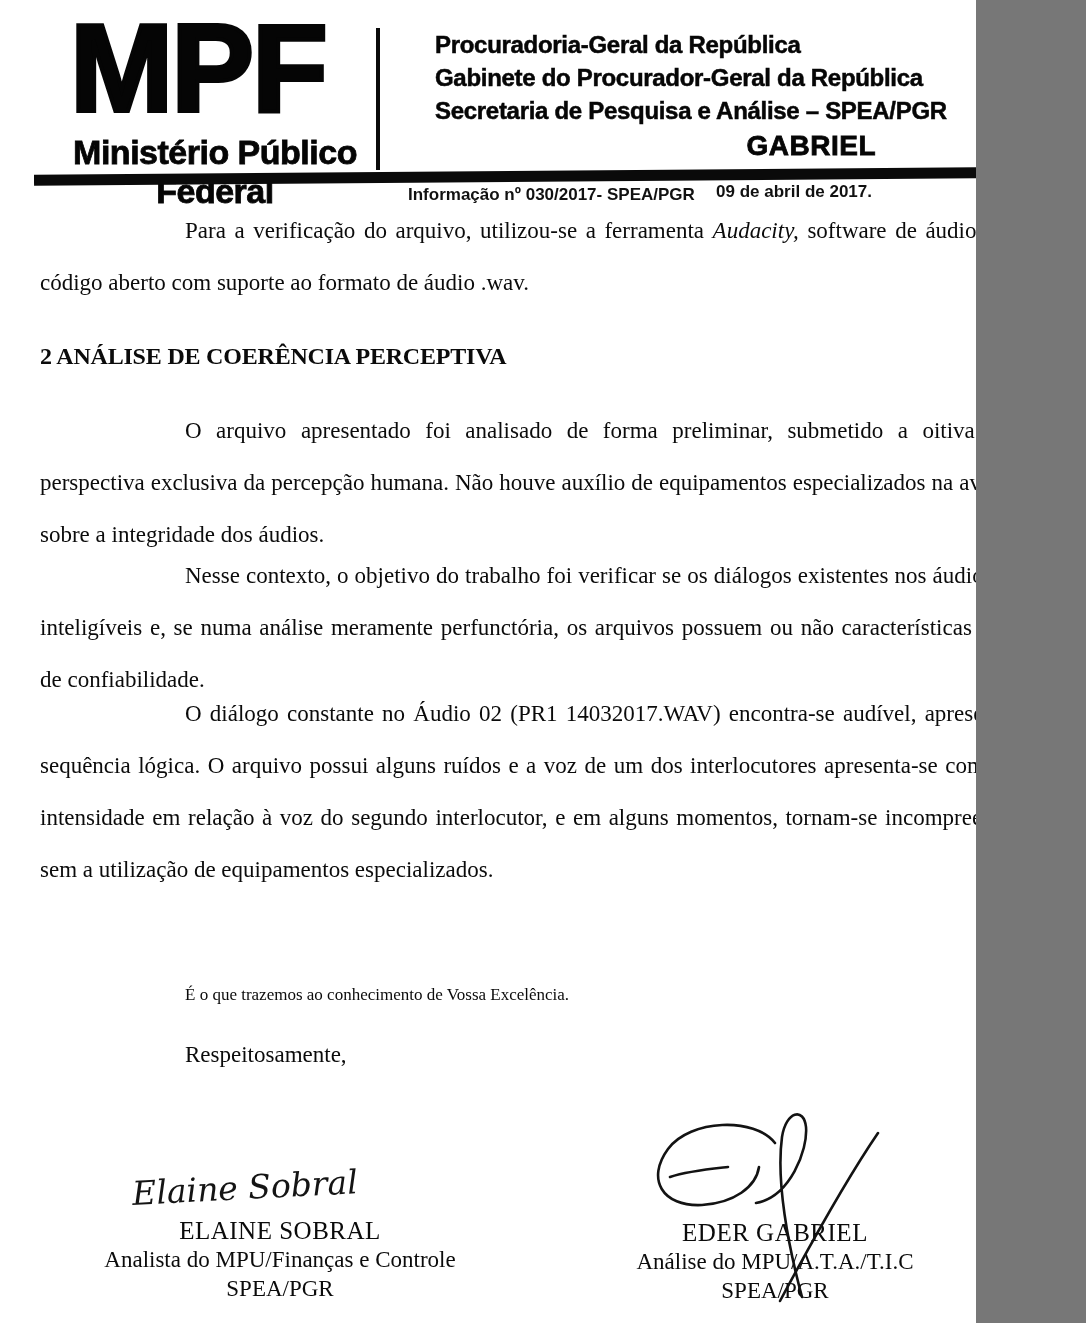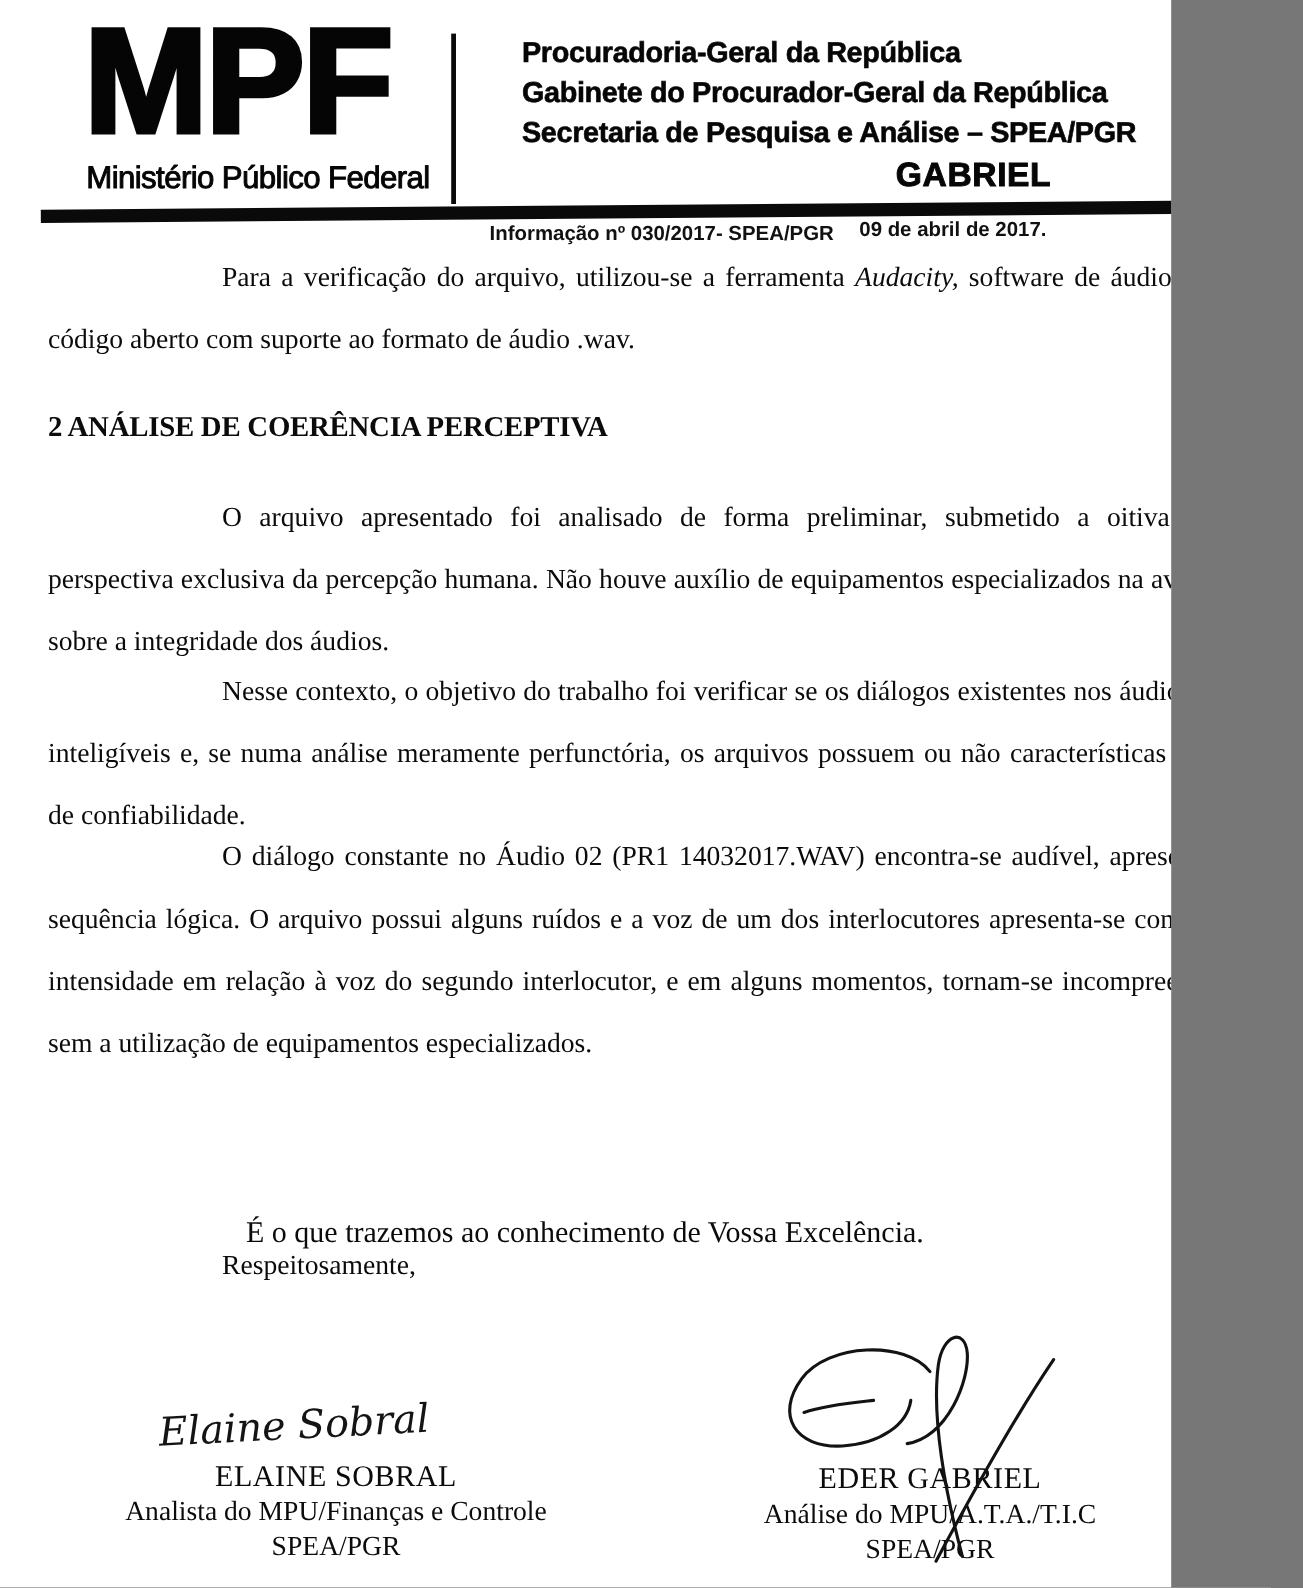--- a/index.html
+++ b/index.html
@@ -15,21 +15,21 @@
   .logo-acronym{
     position:absolute;left:70px;top:8px;
     font-family:"Liberation Sans", sans-serif;
     font-weight:900;font-size:124px;line-height:120px;
     letter-spacing:-2px;color:#050505;
     -webkit-text-stroke:4px #050505;
   }
   .logo-subtitle{
     position:absolute;left:55px;top:133px;width:320px;
     font-family:"Liberation Sans", sans-serif;
-    font-weight:normal;font-size:26px;letter-spacing:-0.5px;
+    font-weight:bold;font-size:34px;letter-spacing:-0.5px;
     color:#050505;text-align:center;
     -webkit-text-stroke:0.8px #050505;
   }
   .logo-divider{
     position:absolute;left:376px;top:28px;width:4px;height:142px;
     background:#0a0a0a;
   }
   .org-block{
     position:absolute;left:435px;top:28px;width:552px;
     font-family:"Liberation Sans", sans-serif;
@@ -62,21 +62,21 @@
     position:absolute;left:40px;width:1006px;
     font-size:23px;line-height:52px;
     text-align:justify;text-indent:145px;
     color:#0b0b0b;
   }
   .section-heading{
     position:absolute;left:40px;top:343px;
     font-size:24px;font-weight:bold;letter-spacing:-0.2px;
     color:#0b0b0b;
   }
-  .closing-line{position:absolute;left:185px;top:1014px;font-size:25px;margin-left:20px;}
+  .closing-line{position:absolute;left:185px;top:985px;font-size:17px;}
   .salutation-line{position:absolute;left:185px;top:1042px;font-size:23px;}
   
   .sig-block{
     position:absolute;text-align:center;
     font-size:23px;line-height:29px;color:#0b0b0b;
   }
   .sig-left{left:50px;top:1168px;width:460px;}
   .sig-right{left:590px;top:1218px;width:370px;}
   .sig-name{font-size:25px;letter-spacing:0.5px;}
   .script-sig{

